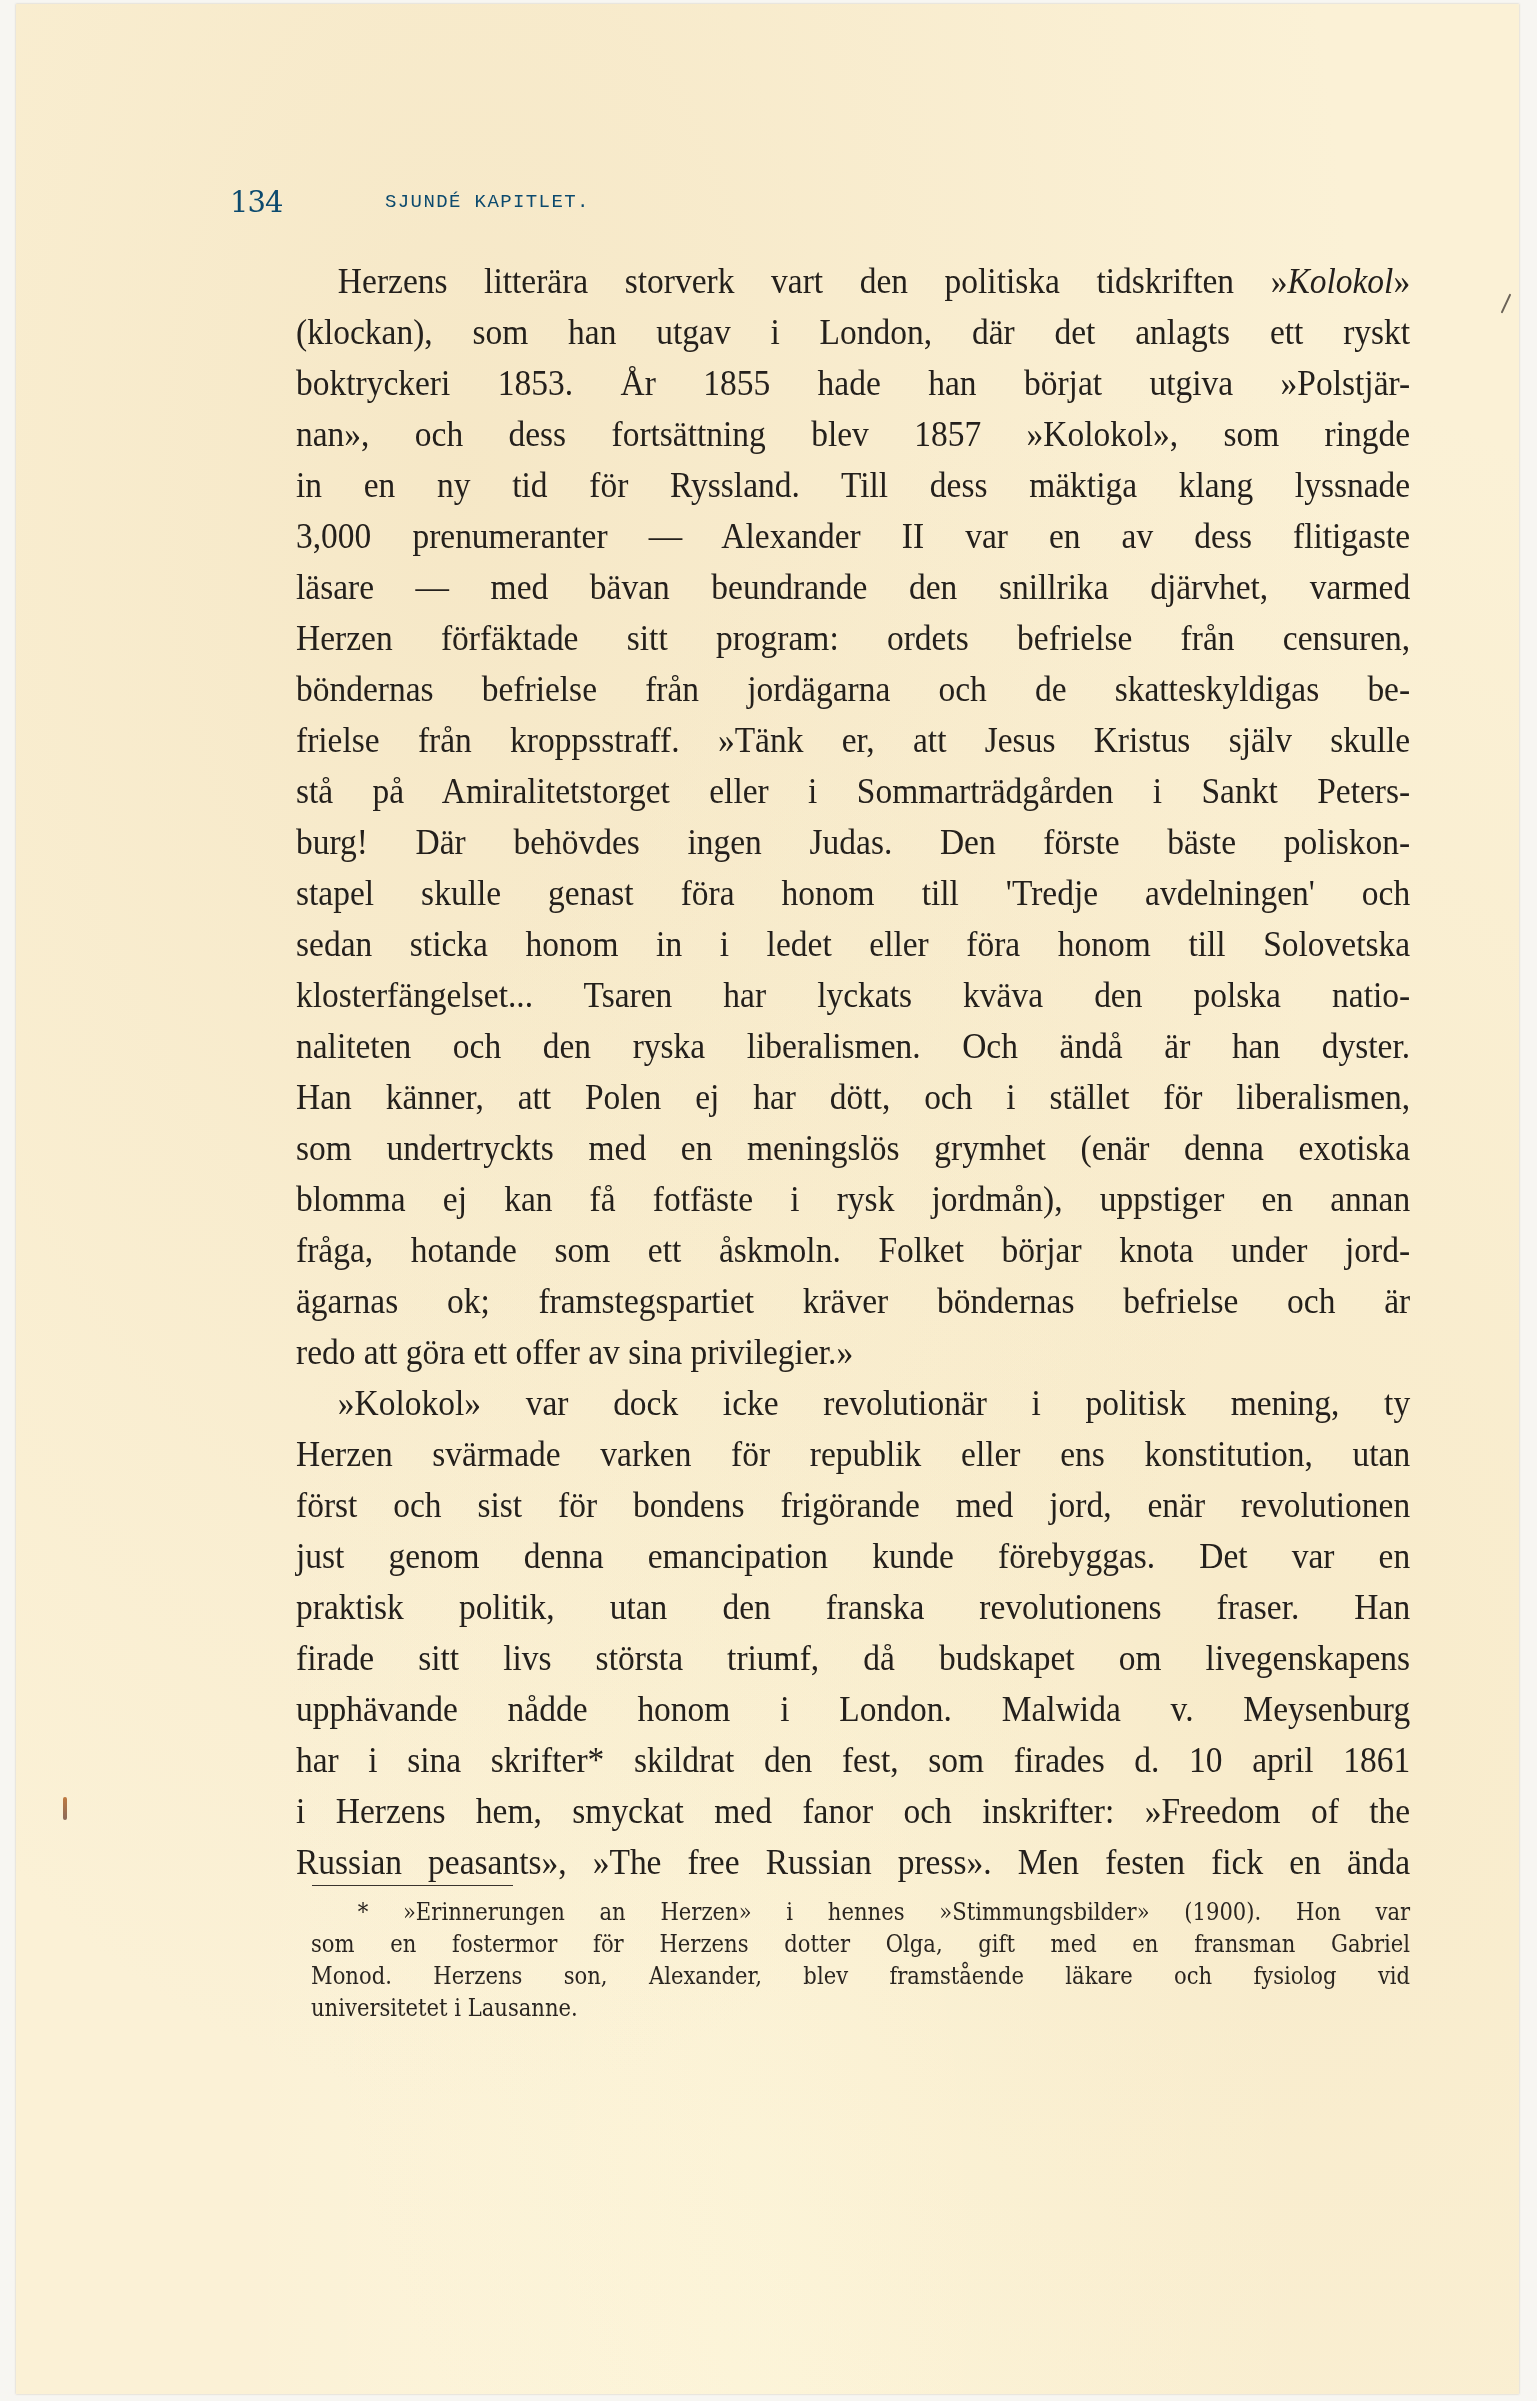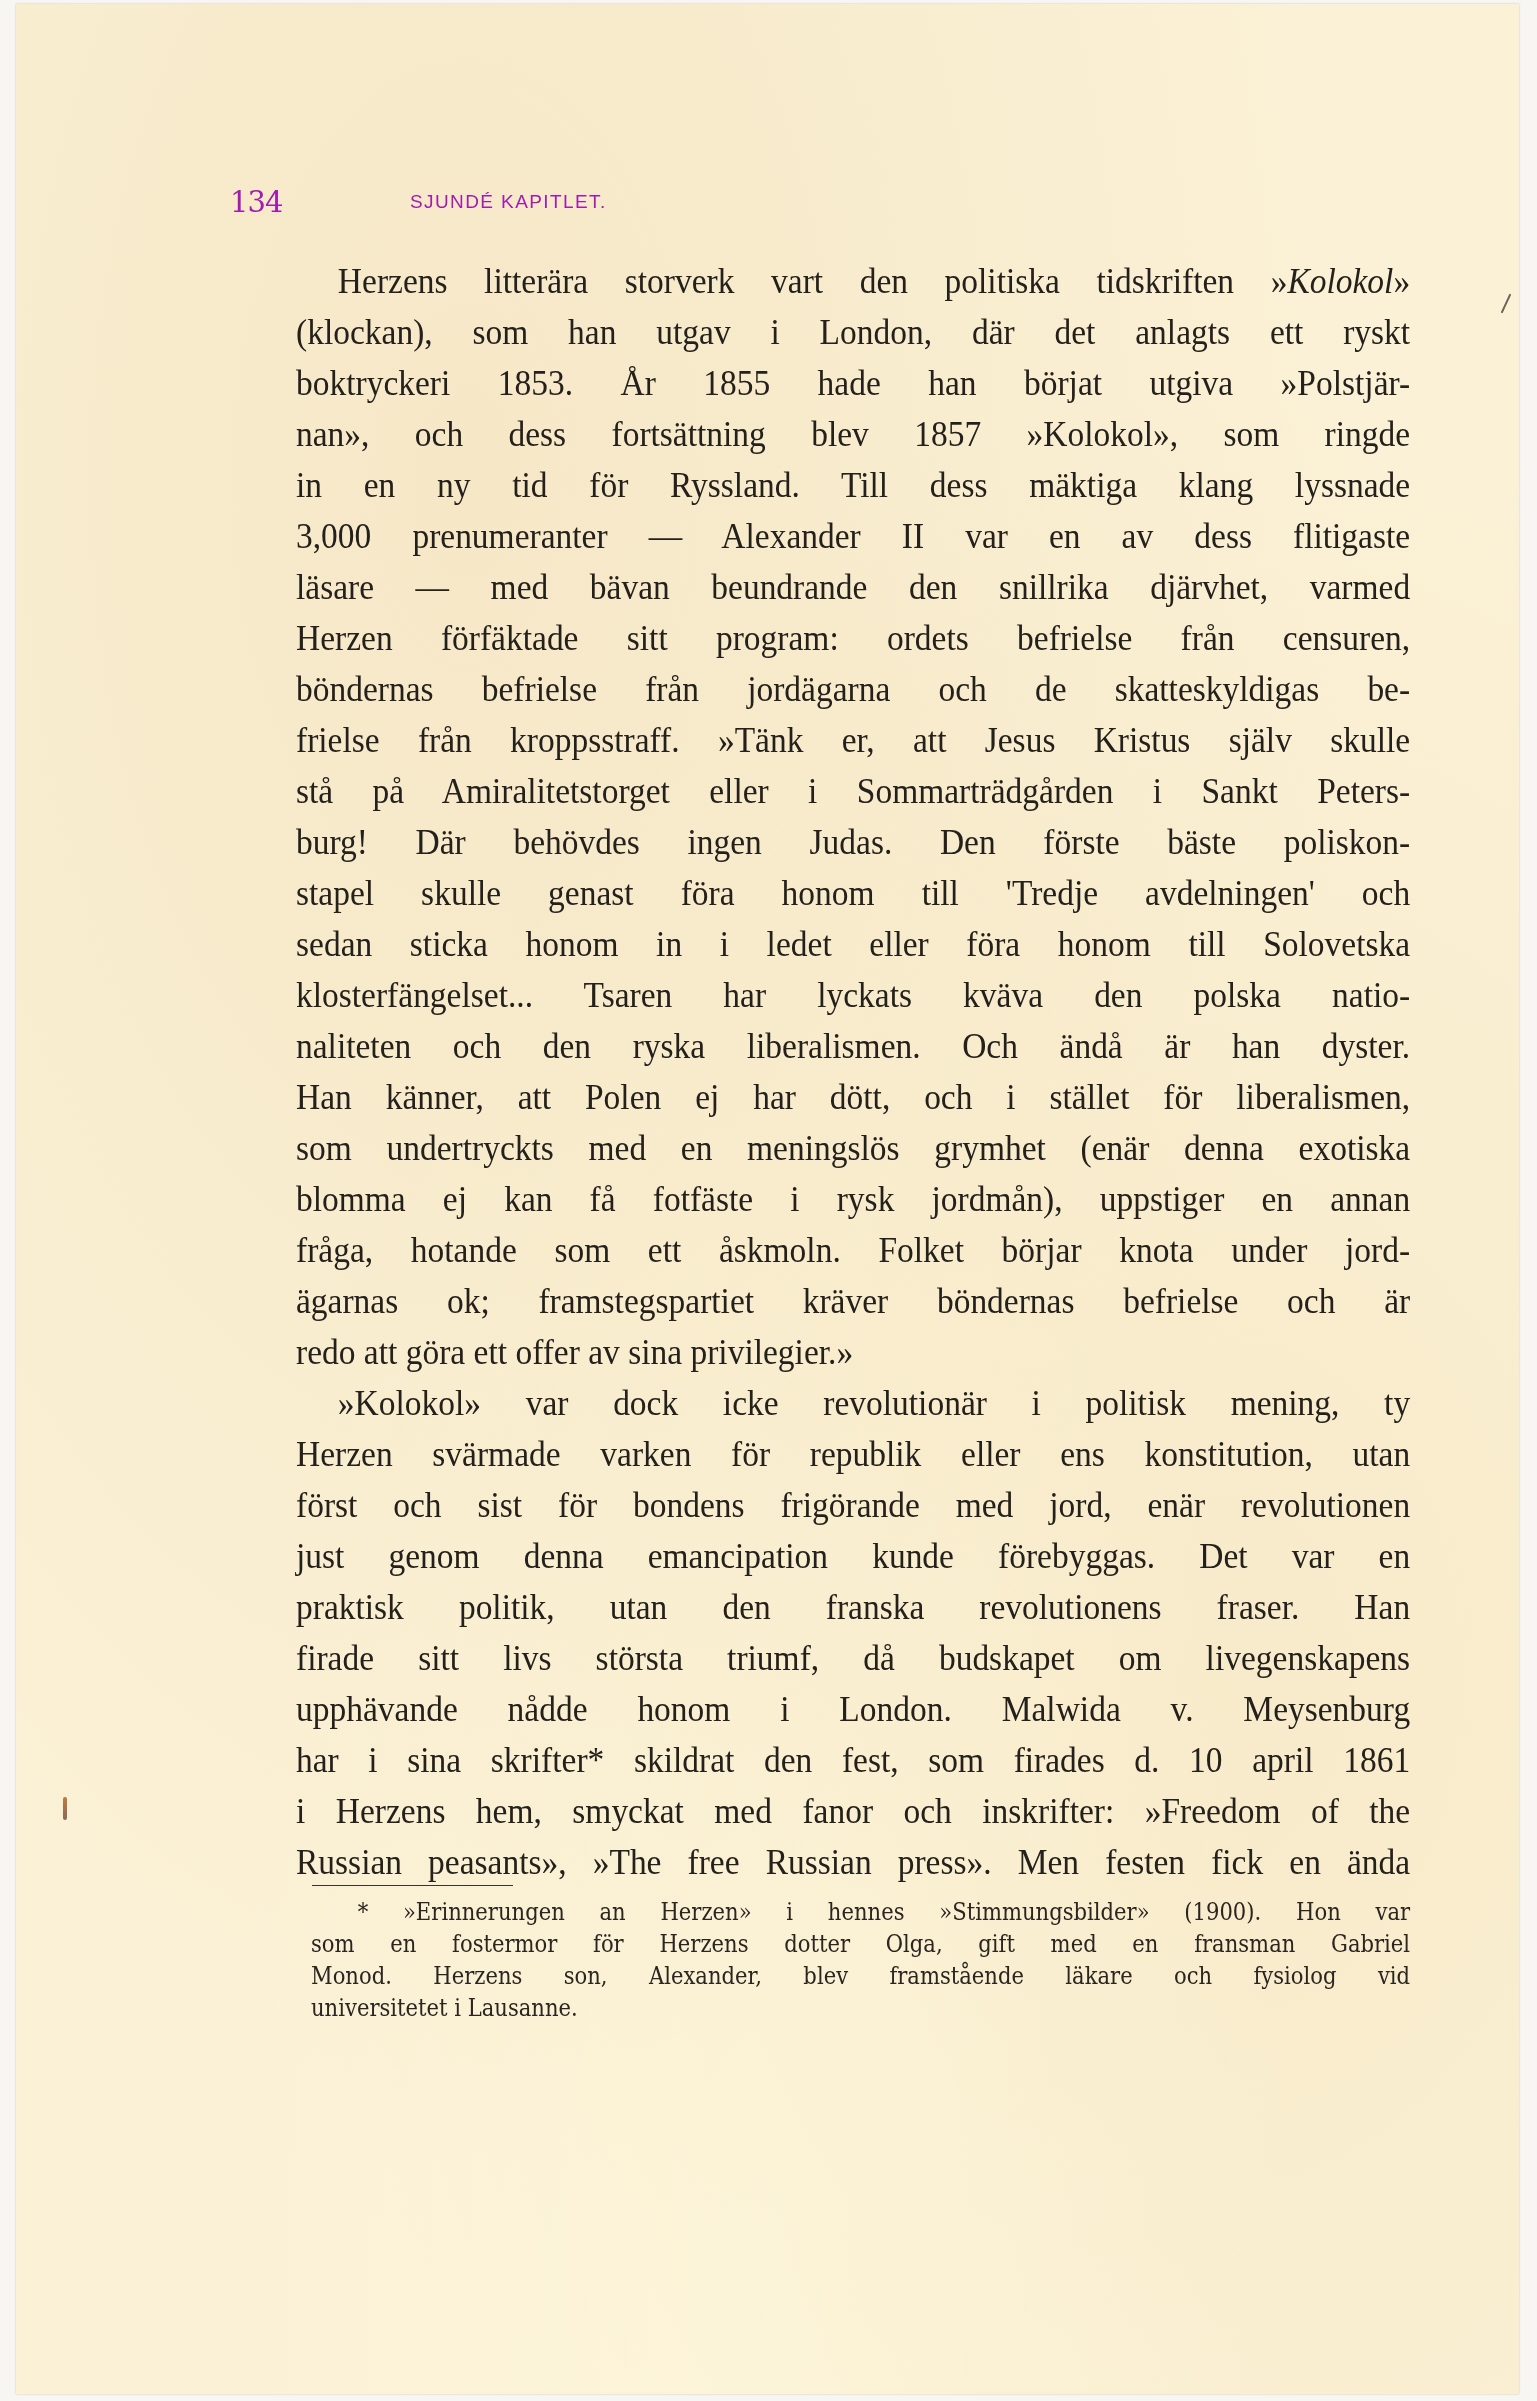--- a/index.html
+++ b/index.html
@@ -23,35 +23,35 @@
       #fbf1d6;
     box-shadow: 0 0 1.9px rgba(120,100,70,0.35);
   }
   .running-head {
     position: absolute;
     top: 185px;
     left: 230px;
     width: 1192px;
     height: 38px;
     font-family: "DejaVu Serif", serif;
-    color: #a21caf;
+    color: #0c4a6e;
   }
   .page-number {
     position: absolute;
     left: 0;
     top: 0;
     font-family: "DejaVu Serif", serif;
     font-size: 29px;
     letter-spacing: -0.9px;
   }
   .chapter-title {
     position: absolute;
-    left: 180px;
+    left: 155px;
     top: 5.7px;
-    font-family: Liberation Sans, sans-serif;
+    font-family: Liberation Mono, monospace;
     font-size: 19px;
     letter-spacing: 1.4px;
   }
   .body-text {
     position: absolute;
     left: 296px;
     top: 256px;
     width: 1115px;
     font-family: "Liberation Serif", serif;
     font-size: 36px;

